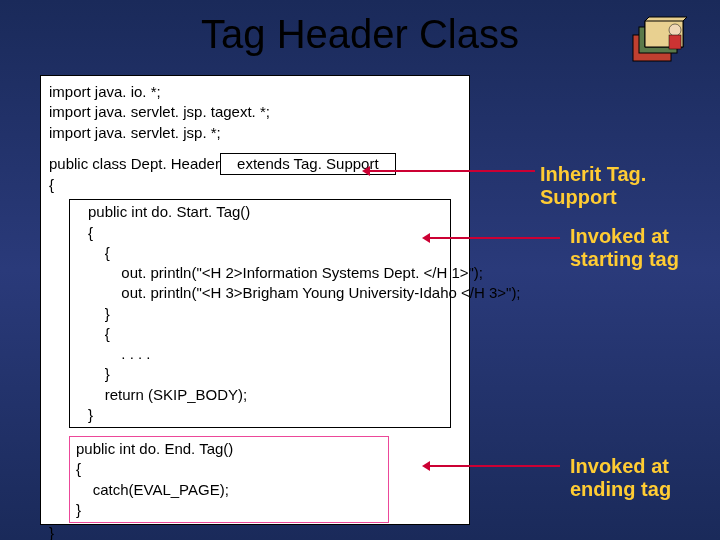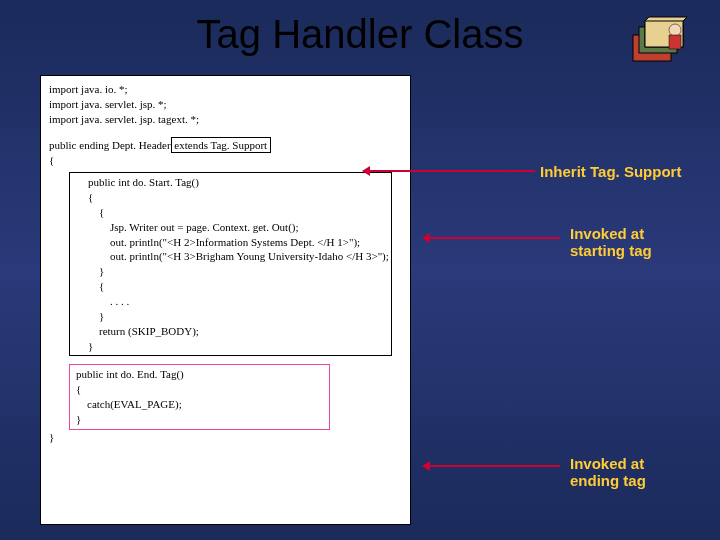--- a/index.html
+++ b/index.html
@@ -23,54 +23,54 @@
     position: absolute;
     top: 15px;
     right: 25px;
     width: 70px;
     height: 55px;
   }
   .code-container {
     position: absolute;
     top: 75px;
     left: 40px;
-    width: 371px;
+    width: 430px;
     height: 450px;
     background: #fff;
     border: 1px solid #000;
-    font-family: Liberation Serif, serif;
-    font-size: 11px;
+    font-family: Liberation Sans, sans-serif;
+    font-size: 15px;
     color: #000;
     padding: 6px 8px;
     line-height: 1.35;
   }
   .code-line { white-space: pre; }
   .box-extends {
     border: 1px solid #000;
     display: inline-block;
-    padding: 0 0;
+    padding: 0 12px;
   }
   .box-method {
     border: 1px solid #000;
     padding: 2px 18px;
     margin-top: 4px;
     margin-left: 20px;
     margin-right: 10px;
   }
   .box-method2 {
     border: 1px solid #ec4899;
     padding: 2px 6px;
     margin-top: 8px;
     margin-left: 20px;
     margin-right: 72px;
   }
   .annotation {
     position: absolute;
     color: #ffcc33;
-    font-size: 15px;
+    font-size: 20px;
     font-weight: bold;
     font-family: Arial, sans-serif;
   }
   .ann1 { top: 163px; left: 540px; }
   .ann2 { top: 225px; left: 570px; }
   .ann3 { top: 455px; left: 570px; }
   .arrow {
     position: absolute;
     height: 2px;
     background: #cc0033;
@@ -84,46 +84,45 @@
     border-top: 5px solid transparent;
     border-bottom: 5px solid transparent;
   }
   .arrow1 { top: 170px; left: 370px; width: 165px; }
   .arrow2 { top: 237px; left: 430px; width: 130px; }
   .arrow3 { top: 465px; left: 430px; width: 130px; }
 </style>
 </head>
 <body>
 
-<div class="title">Tag Handler Class</div>
+<div class="title">Tag Header Class</div>
 
 <div class="book-icon">
   <svg width="70" height="55" viewBox="0 0 70 55">
     <rect x="8" y="20" width="38" height="26" fill="#c04030" stroke="#000" stroke-width="1"></rect>
     <rect x="14" y="12" width="38" height="26" fill="#5a7a4a" stroke="#000" stroke-width="1"></rect>
     <rect x="20" y="6" width="38" height="26" fill="#d4a030" stroke="#000" stroke-width="1"></rect>
     <path d="M20 6 L58 6 L58 32 L20 32 Z M20 6 L24 2 L62 2 L58 6" fill="#e8d090" stroke="#000" stroke-width="1"></path>
     <circle cx="50" cy="15" r="6" fill="#f0d8b8" stroke="#000" stroke-width="0.5"></circle>
     <rect x="44" y="20" width="12" height="14" fill="#cc3333" stroke="#000" stroke-width="0.5"></rect>
   </svg>
 </div>
 
 <div class="code-container">
   <div class="code-line">import java. io. *;</div>
+  <div class="code-line">import java. servlet. jsp. tagext. *;</div>
   <div class="code-line">import java. servlet. jsp. *;</div>
-  <div class="code-line">import java. servlet. jsp. tagext. *;</div>
   <div style="height:10px"></div>
-  <div class="code-line"><span>public ending Dept. Header</span><span class="box-extends"> extends Tag. Support </span></div>
+  <div class="code-line"><span>public class Dept. Header</span><span class="box-extends"> extends Tag. Support </span></div>
   <div class="code-line">{</div>
 
   <div class="box-method">
     <div class="code-line">public int do. Start. Tag()</div>
     <div class="code-line">{</div>
     <div class="code-line">    {</div>
-    <div class="code-line">        Jsp. Writer out = page. Context. get. Out();</div>
     <div class="code-line">        out. println("&lt;H 2&gt;Information Systems Dept. &lt;/H 1&gt;");</div>
     <div class="code-line">        out. println("&lt;H 3&gt;Brigham Young University-Idaho &lt;/H 3&gt;");</div>
     <div class="code-line">    }</div>
     <div class="code-line">    {</div>
     <div class="code-line">        . . . .</div>
     <div class="code-line">    }</div>
     <div class="code-line"></div>
     <div class="code-line">    return (SKIP_BODY);</div>
     <div class="code-line">}</div>
   </div>

